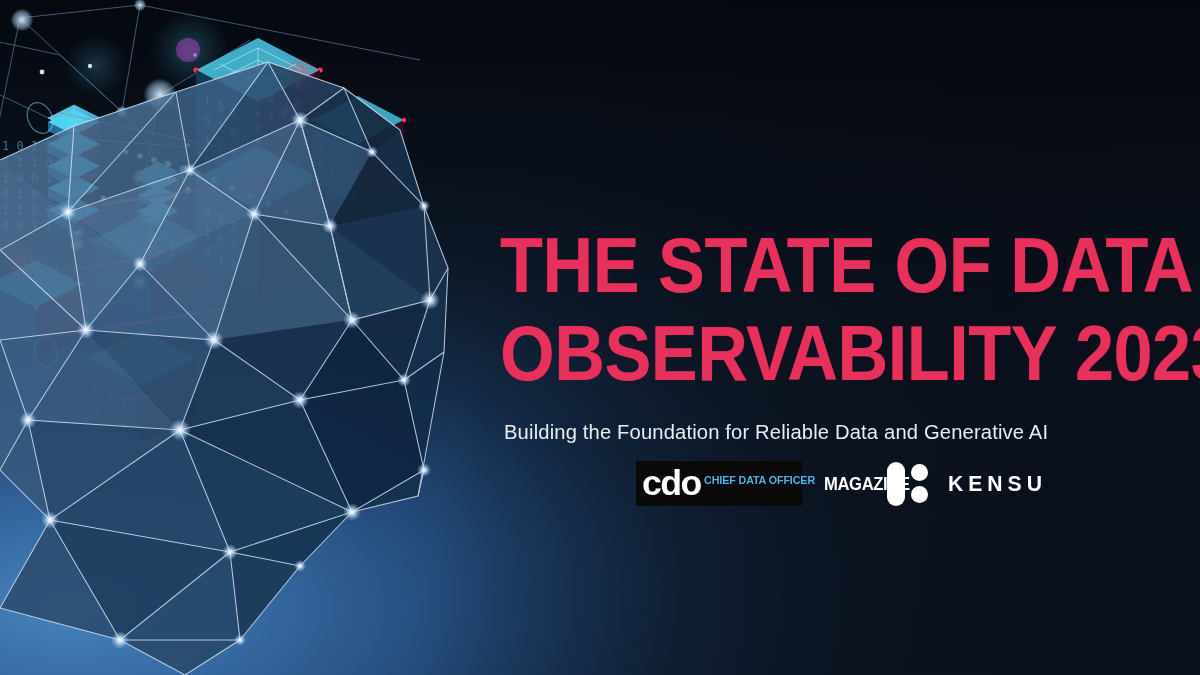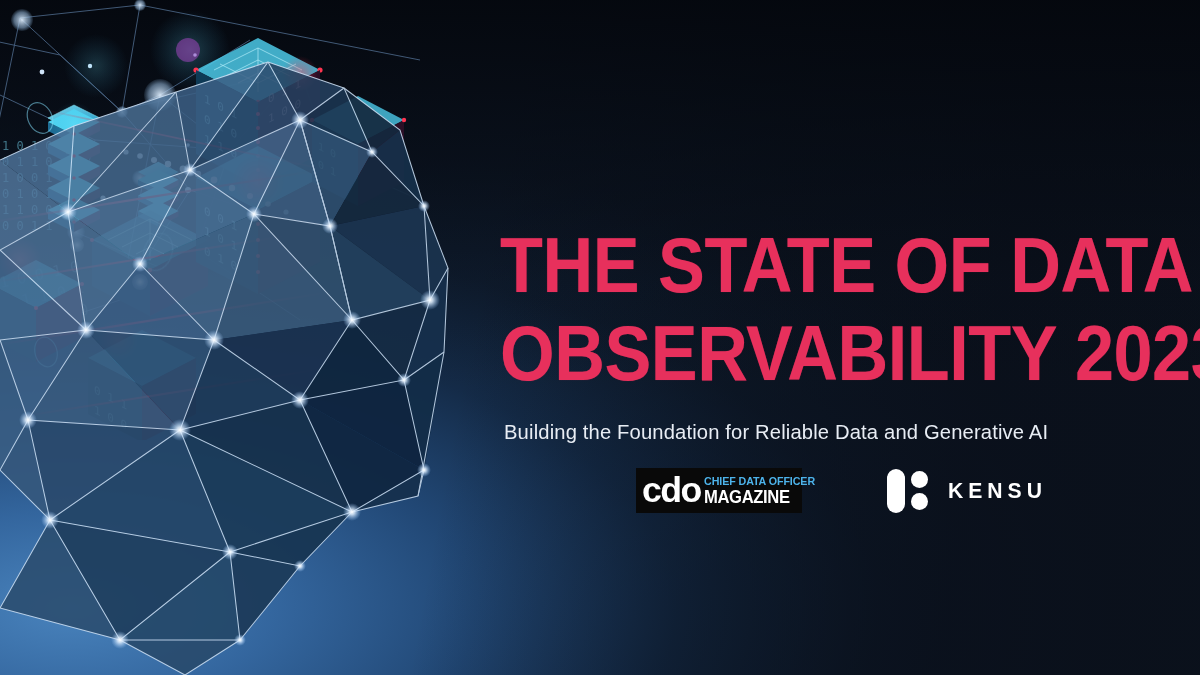--- a/index.html
+++ b/index.html
@@ -97,21 +97,21 @@
     font-weight: 400;
     letter-spacing: 0.15px;
     white-space: nowrap;
     transform: scaleX(0.985);
     transform-origin: left center;
   }
 
   .logos {
     display: flex;
     align-items: center;
-    margin: 24px 0 0 136px;
+    margin: 17px 0 0 136px;
   }
 
   
   .cdo-logo {
     position: relative;
     width: 166px;
     height: 45px;
     background: #090909;
     display: flex;
     align-items: center;
@@ -123,21 +123,21 @@
     font-weight: bold;
     font-size: 35px;
     line-height: 1;
     letter-spacing: -1.6px;
     transform: scaleX(1.02);
     transform-origin: left center;
     margin-top: -2px;
   }
   .cdo-right {
     display: flex;
-    flex-direction: column;
+    flex-direction: row;
     margin-left: 5px;
     margin-top: 1px;
   }
   .cdo-top {
     color: #4db3ea;
     font-weight: bold;
     font-size: 11.5px;
     letter-spacing: -0.1px;
     line-height: 1.02;
     transform: scaleX(0.93);

